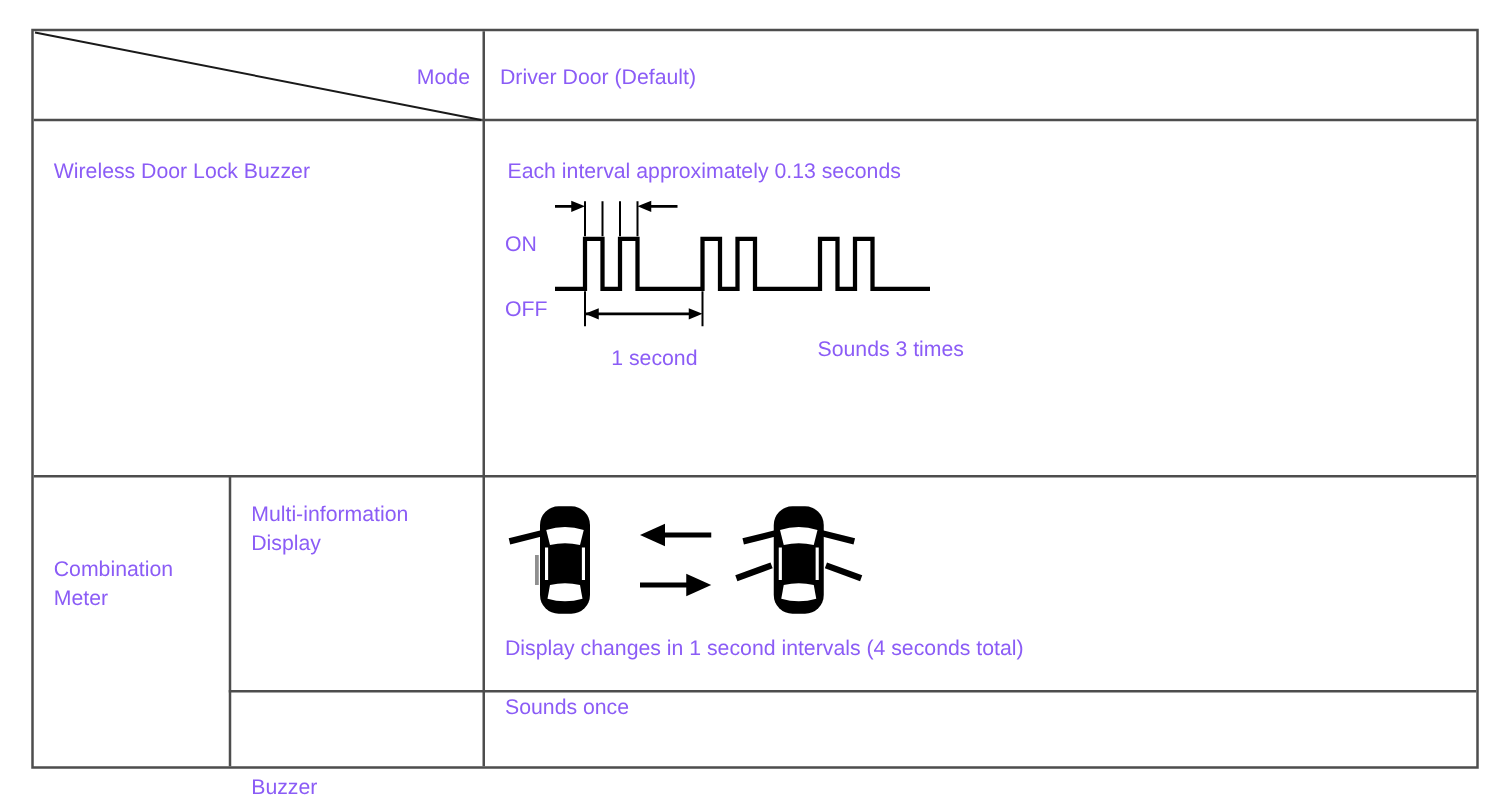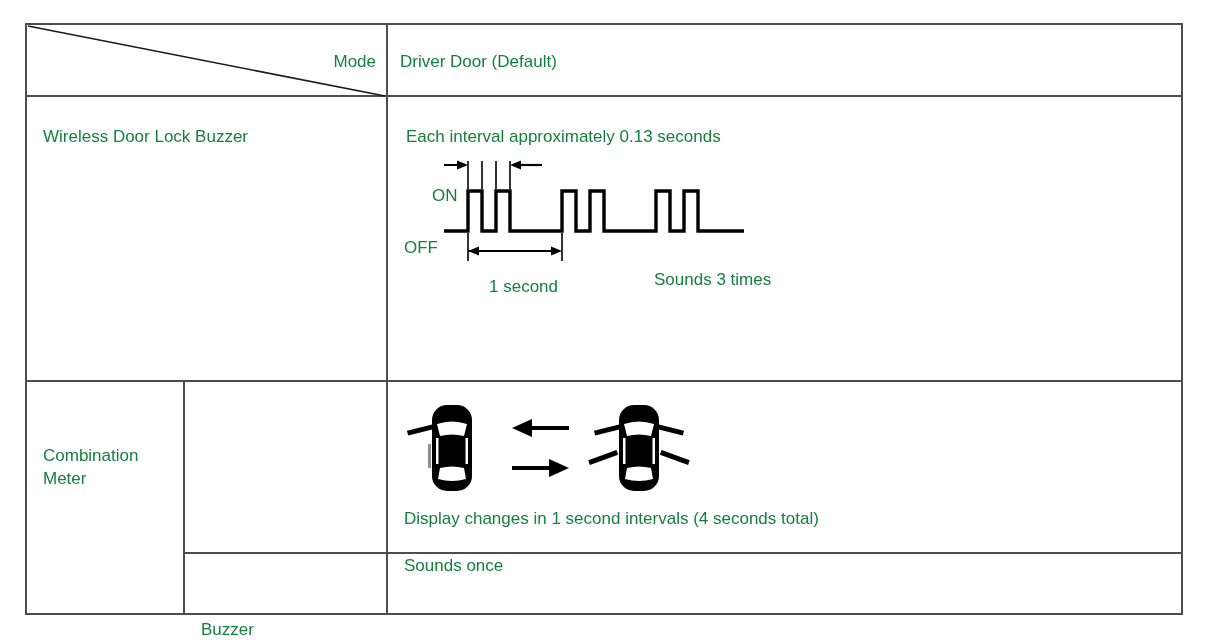--- a/index.html
+++ b/index.html
@@ -36,21 +36,21 @@
     position: absolute;
     background: #4d4d4d;
     width: 2px;
   }
 
   .cell {
     position: absolute;
     box-sizing: border-box;
     font-size: 17px;
     line-height: 23px;
-    color: #15803d;
+    color: #8b5cf6;
   }
 
   
   #header-label-cell {
     left: 0;
     top: 0;
     width: 359px;
     height: 72px;
     display: flex;
     align-items: center;
@@ -140,21 +140,20 @@
     left: 16px;
     top: 58px;
     width: 450px;
     height: 140px;
   }
   #wave-on-label {
     position: absolute;
     left: 0px;
     top: 29px;
     font-size: 17px;
-    margin-left: 28px;
   }
   #wave-off-label {
     position: absolute;
     left: 0px;
     top: 81px;
     font-size: 17px;
   }
   #wave-svg {
     position: absolute;
     left: 40px;
@@ -265,20 +264,23 @@
 
       <span id="wave-one-second-label">1 second</span>
       <span id="wave-sounds-label">Sounds 3 times</span>
     </div>
   </div>
 
   <div class="cell" id="combo-label-cell">
     <span>Combination Meter</span>
   </div>
 
+  <div class="cell" id="mid-label-cell">
+    <span>Multi-information Display</span>
+  </div>
 
   <div class="cell" id="mid-value-cell">
     <div id="display-figure">
       <svg width="300" height="92" viewBox="0 0 300 92">
 
         <g fill="#000000">
 
           <rect x="28" y="3" width="40" height="86" rx="15" ry="15"></rect>
 
           <path d="M33 22 q15 -5 30 0 l-3 12 q-12 -3 -24 0 z" fill="#ffffff"></path>

